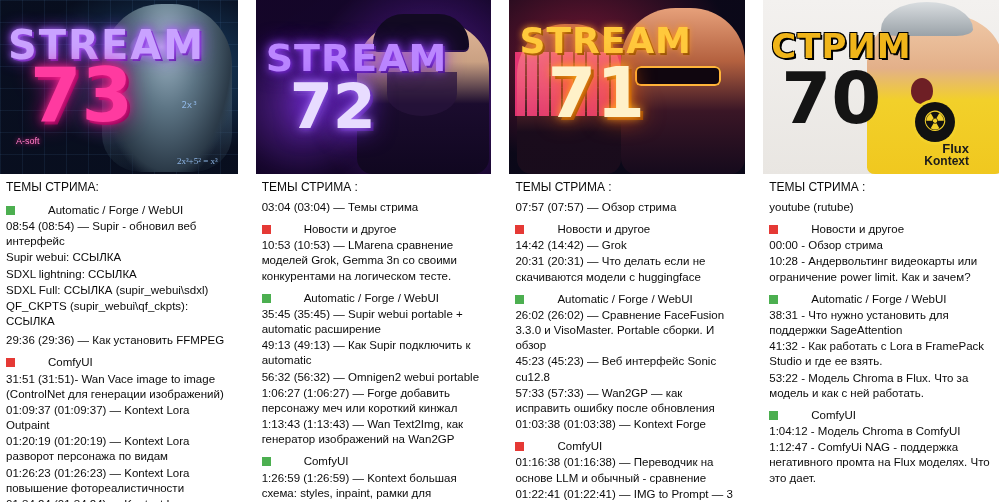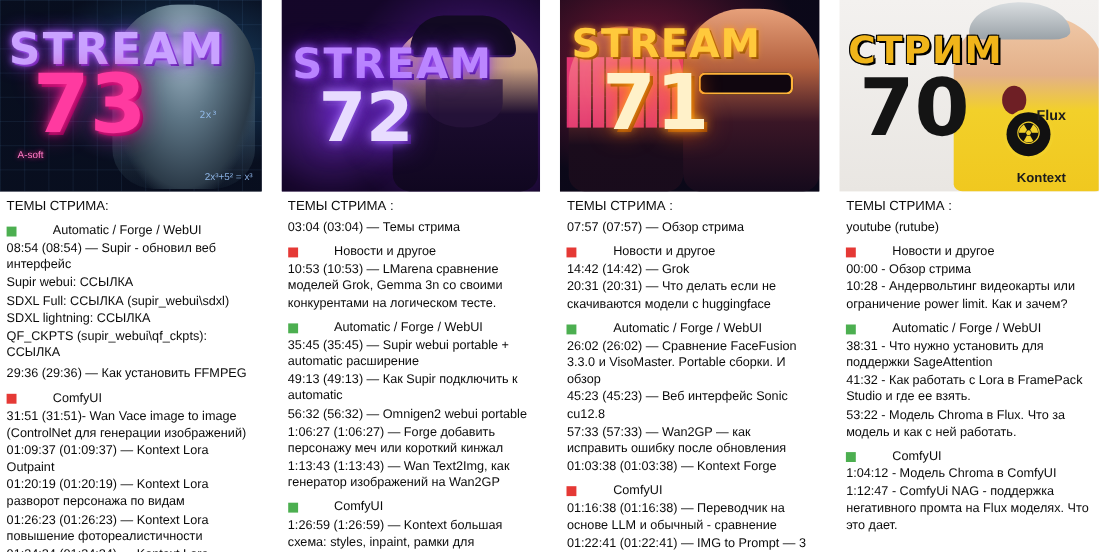--- a/index.html
+++ b/index.html
@@ -73,23 +73,23 @@
     color: #ff3aa0;
     text-shadow: 0 0 8px #ff2a90, 0 0 22px #d6008a, 3px 3px 0 #7a0048;
     font-family: "DejaVu Sans", sans-serif;
   }
   .t1 .sub {
     position: absolute; left: 16px; top: 136px;
     font-size: 9px; color: #ff7bc6; line-height: 1.25;
     text-shadow: 0 0 5px #ff2a90;
   }
   .t1 .math {
-    position: absolute; right: 8px; bottom: 8px;
+    position: absolute; right: 20px; bottom: 8px;
     font-size: 9px; color: #9ec9ff; opacity: .85;
-    font-family: Liberation Sans, sans-serif;
+    font-family: Liberation Serif, serif;
     margin-left: 48px;
   }
   .t1 .math2 { position: absolute; right: 40px; top: 100px; font-size: 9px; color: #9ec9ff; opacity:.8; font-family:"DejaVu Sans Mono", monospace;}
 
   
   .t2 {
     background:
       radial-gradient(circle at 72% 52%, rgba(120,40,200,.55) 0%, rgba(20,6,40,.96) 62%),
       linear-gradient(150deg, #1a0736 0%, #2a0a55 40%, #120428 100%);
   }
@@ -210,21 +210,21 @@
   .t4 .num {
     position: absolute; left: 18px; top: 62px;
     font-size: 72px; font-weight: bold; line-height: 1;
     color: #141414;
     font-family: "DejaVu Sans", sans-serif;
   }
   .t4 .flux {
     position: absolute; right: 30px; bottom: 6px;
     font-size: 13px; font-weight: bold; color: #1b1b1b; text-align: right; line-height: 1.05;
   }
-  .t4 .flux em { display: block; font-style: normal; font-size: 12px; font-weight: bold; margin-top: 44px; }
+  .t4 .flux em { display: block; font-style: normal; font-size: 12px; font-weight: bold; }
 
   
   .body {
     padding: 6px 8px 0 6px;
     font-size: 11.5px;
     line-height: 1.32;
     color: #0b0b0b;
   }
   .body .hdr {
     font-weight: normal;
@@ -265,22 +265,22 @@
     </div>
     <div class="body">
       <div class="hdr">ТЕМЫ СТРИМА:</div>
 
       <div class="sec">
         <span class="sq" style="background:#4caf50"></span>
         <span class="label">Automatic / Forge / WebUI</span>
       </div>
       <div class="row">08:54 (08:54) — Supir - обновил веб интерфейс</div>
       <div class="row">Supir webui: ССЫЛКА</div>
+      <div class="row">SDXL lightning: ССЫЛКА</div>
       <div class="row">SDXL Full: ССЫЛКА (supir_webui\sdxl)</div>
-      <div class="row">SDXL lightning: ССЫЛКА</div>
       <div class="row">QF_CKPTS (supir_webui\qf_ckpts): ССЫЛКА</div>
 
       <div class="row plain">29:36 (29:36) — Как установить FFMPEG</div>
 
       <div class="sec">
         <span class="sq" style="background:#e53935"></span>
         <span class="label">ComfyUI</span>
       </div>
       <div class="row">31:51 (31:51)- Wan Vace image to image (ControlNet для генерации изображений)</div>
       <div class="row">01:09:37 (01:09:37) — Kontext Lora Outpaint</div>

